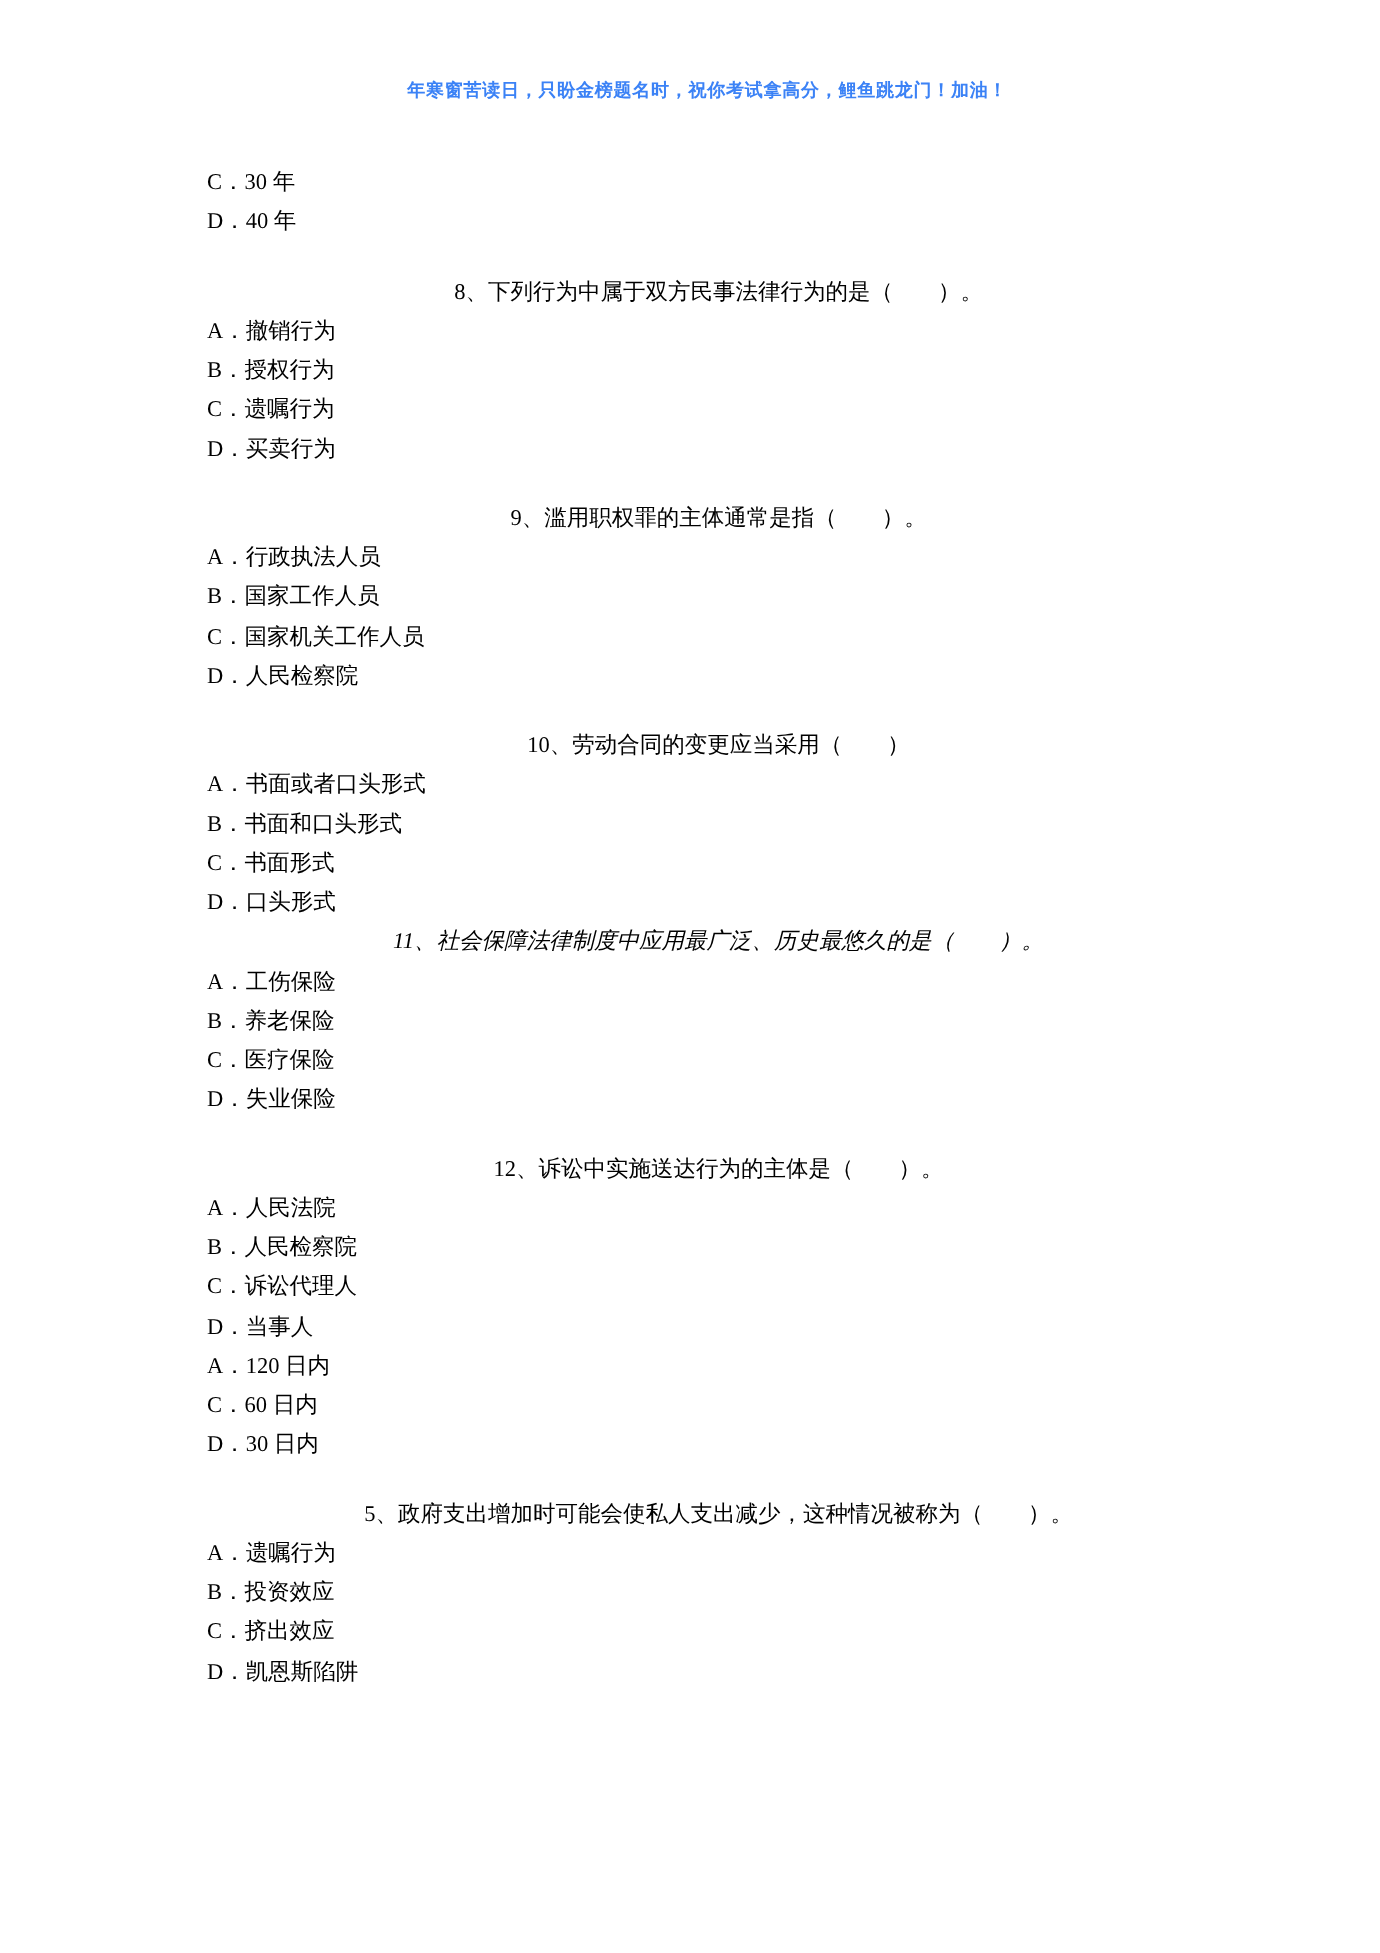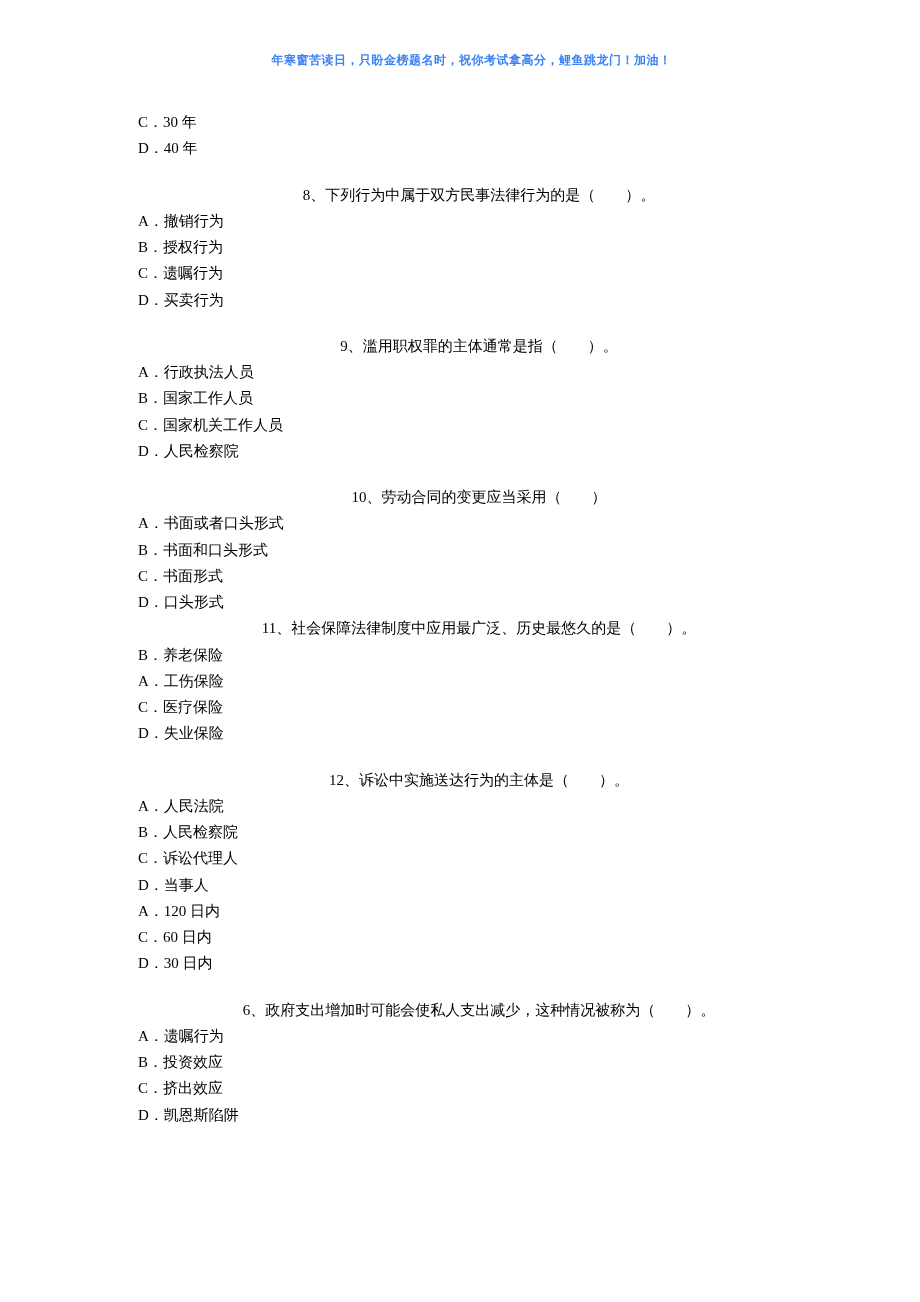--- a/index.html
+++ b/index.html
@@ -29,20 +29,21 @@
   }
   .opt {
     margin-bottom: 0px;
   }
   .question {
     margin-top: 20px;
     text-align: center;
   }
   .question.tight {
     margin-top: 0px;
+    font-style: italic;
   }
 </style>
 </head>
 <body>
 
 <div class="header">年寒窗苦读日，只盼金榜题名时，祝你考试拿高分，鲤鱼跳龙门！加油！</div>
 
 <div class="container">
 
   <div class="opt">C．30 年</div>
@@ -60,34 +61,34 @@
   <div class="opt">C．国家机关工作人员</div>
   <div class="opt">D．人民检察院</div>
 
   <div class="question">10、劳动合同的变更应当采用（　　）</div>
   <div class="opt">A．书面或者口头形式</div>
   <div class="opt">B．书面和口头形式</div>
   <div class="opt">C．书面形式</div>
   <div class="opt">D．口头形式</div>
 
   <div class="question tight">11、社会保障法律制度中应用最广泛、历史最悠久的是（　　）。</div>
+  <div class="opt">A．工伤保险</div>
   <div class="opt">B．养老保险</div>
-  <div class="opt">A．工伤保险</div>
   <div class="opt">C．医疗保险</div>
   <div class="opt">D．失业保险</div>
 
   <div class="question">12、诉讼中实施送达行为的主体是（　　）。</div>
   <div class="opt">A．人民法院</div>
   <div class="opt">B．人民检察院</div>
   <div class="opt">C．诉讼代理人</div>
   <div class="opt">D．当事人</div>
 
   <div class="opt">A．120 日内</div>
   <div class="opt">C．60 日内</div>
   <div class="opt">D．30 日内</div>
 
-  <div class="question">6、政府支出增加时可能会使私人支出减少，这种情况被称为（　　）。</div>
+  <div class="question">5、政府支出增加时可能会使私人支出减少，这种情况被称为（　　）。</div>
   <div class="opt">A．遗嘱行为</div>
   <div class="opt">B．投资效应</div>
   <div class="opt">C．挤出效应</div>
   <div class="opt">D．凯恩斯陷阱</div>
 
 </div>
 
 </body></html>

